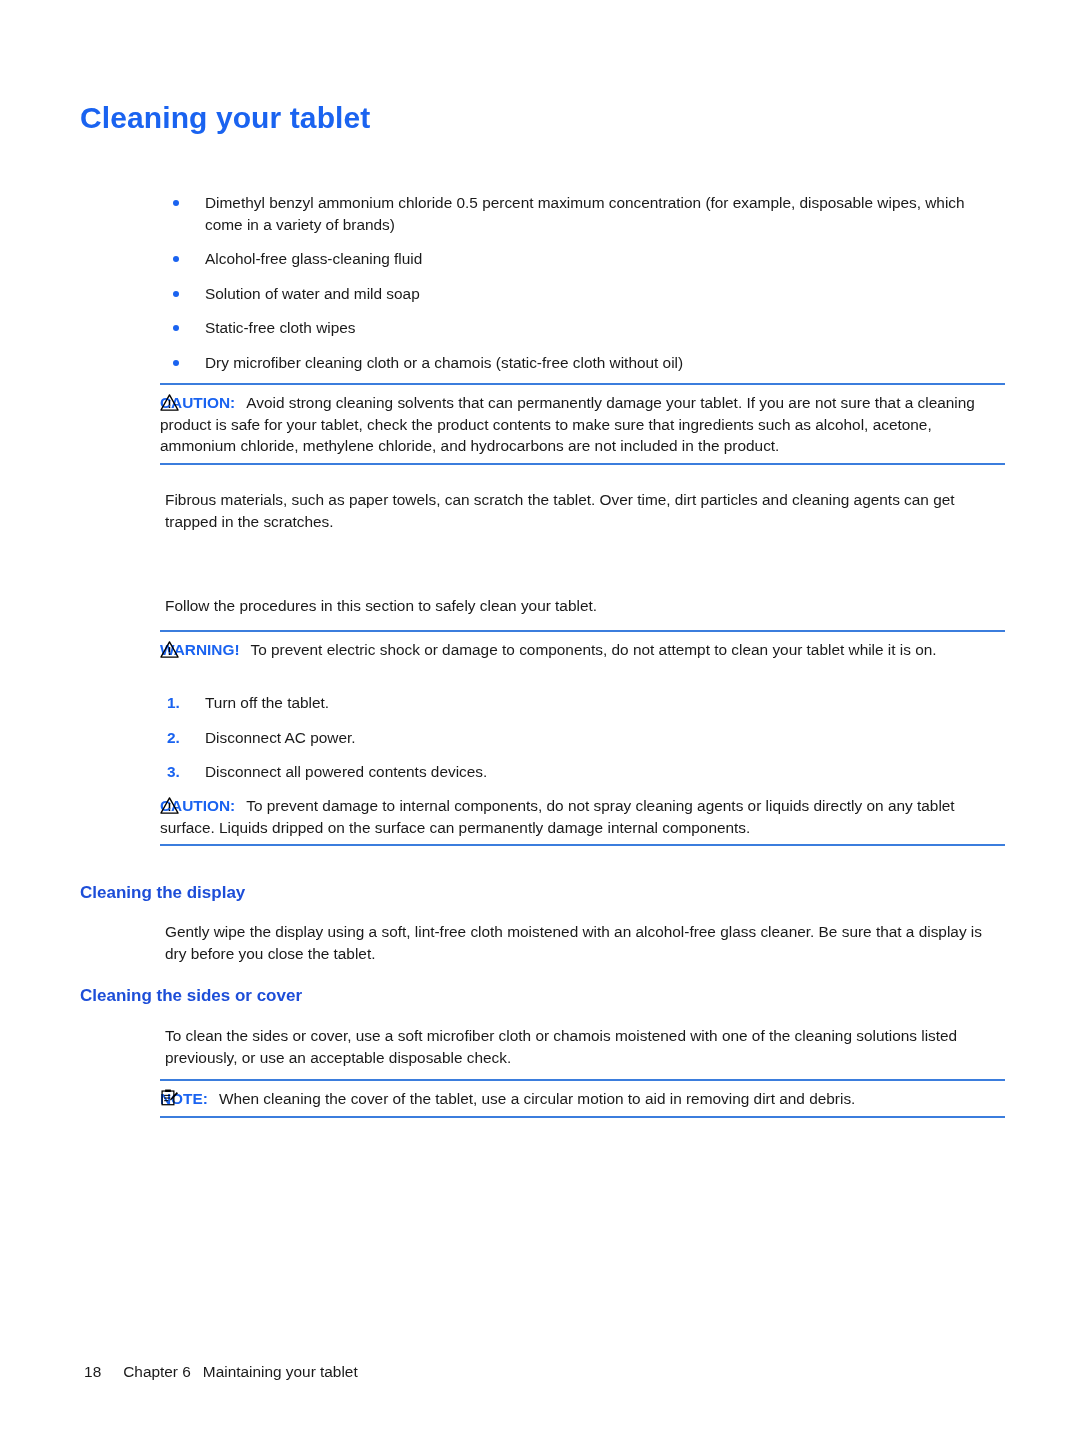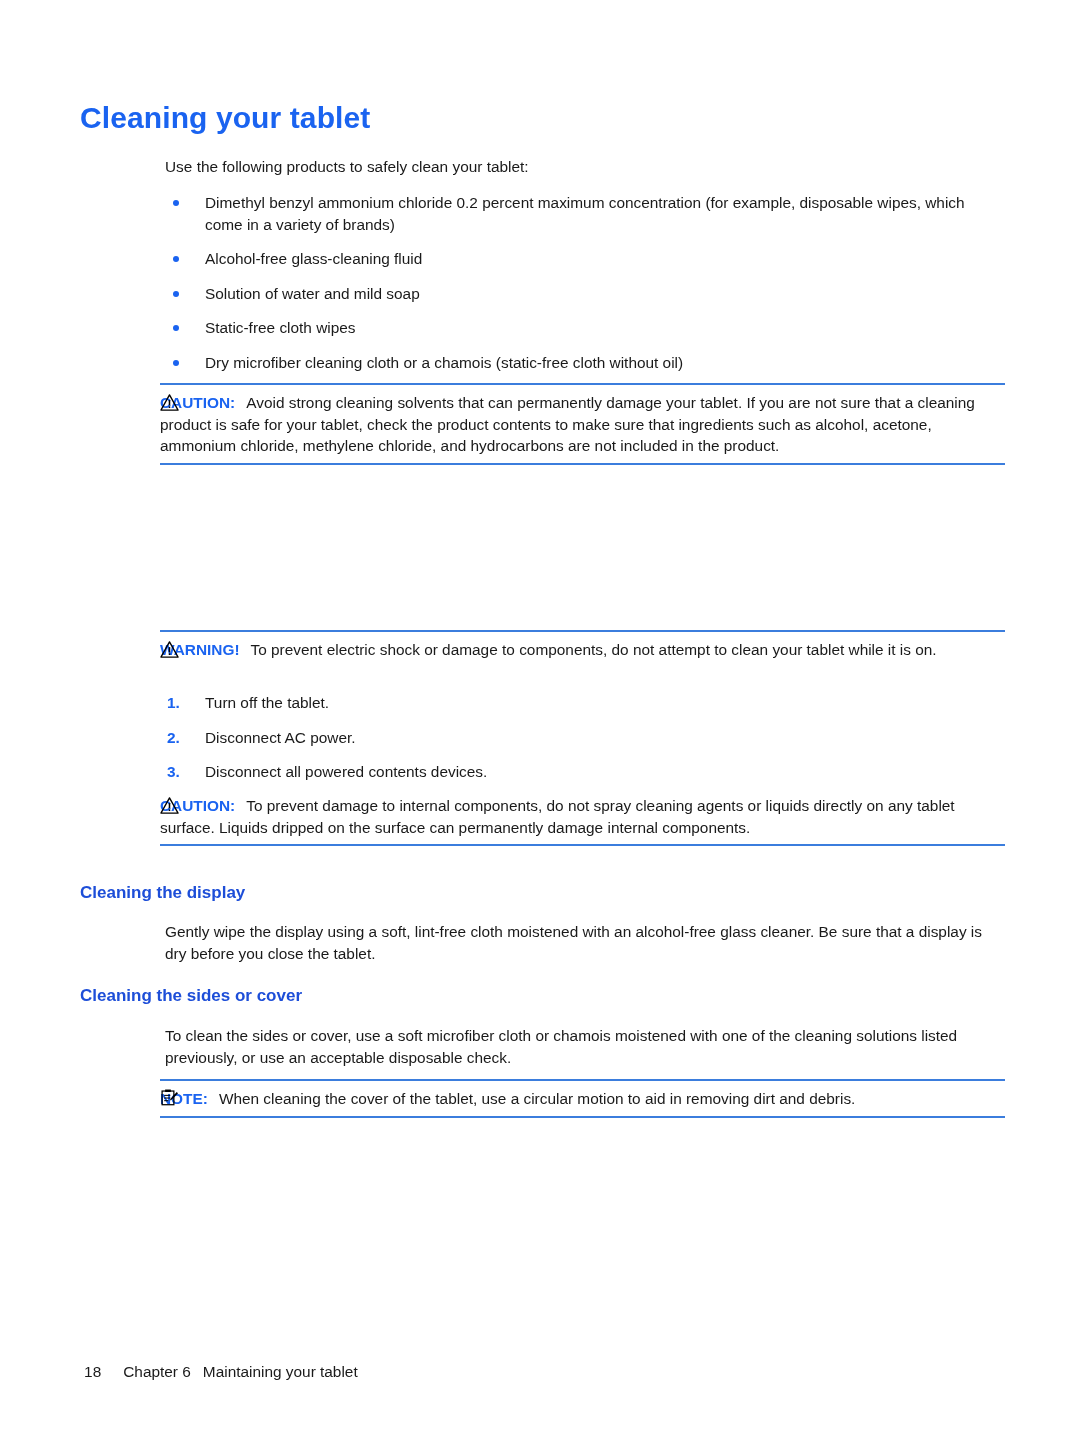--- a/index.html
+++ b/index.html
@@ -161,26 +161,25 @@
   .footer .sep1 { display: inline-block; width: 22px; }
   .footer .sep2 { display: inline-block; width: 12px; }
 </style>
 </head>
 <body>
 
 <div class="page">
 
   <div class="h1">Cleaning your tablet</div>
 
-  <div class="body-text" style="top:156px;">Use the following products to safely clean your tablet:</div>
 
   <div class="bullet-list" style="top:192px;">
     <div class="bullet-item">
       <span class="bullet-dot"></span>
-      <span>Dimethyl benzyl ammonium chloride 0.2 percent maximum concentration (for example, disposable wipes, which come in a variety of brands)</span>
+      <span>Dimethyl benzyl ammonium chloride 0.5 percent maximum concentration (for example, disposable wipes, which come in a variety of brands)</span>
     </div>
     <div class="bullet-item">
       <span class="bullet-dot"></span>
       <span>Alcohol-free glass-cleaning fluid</span>
     </div>
     <div class="bullet-item">
       <span class="bullet-dot"></span>
       <span>Solution of water and mild soap</span>
     </div>
     <div class="bullet-item">
@@ -201,22 +200,24 @@
           <polygon points="10,2 19,18 1,18" fill="none" stroke="#000000" stroke-width="1.4" stroke-linejoin="round"></polygon>
           <rect x="9.2" y="7.5" width="1.6" height="5.4" fill="#000000"></rect>
           <rect x="9.2" y="14.1" width="1.6" height="1.7" fill="#000000"></rect>
         </svg>
       </span>
       <span class="admon-label">CAUTION:</span><span class="admon-gap"></span><span>Avoid strong cleaning solvents that can permanently damage your tablet. If you are not sure that a cleaning product is safe for your tablet, check the product contents to make sure that ingredients such as alcohol, acetone, ammonium chloride, methylene chloride, and hydrocarbons are not included in the product.</span>
     </div>
     <div class="rule bottom"></div>
   </div>
 
-
-
+  <div class="body-text" style="top:489px;">Fibrous materials, such as paper towels, can scratch the tablet. Over time, dirt particles and cleaning agents can get trapped in the scratches.</div>
+
+
+  <div class="body-text" style="top:595px;">Follow the procedures in this section to safely clean your tablet.</div>
 
   <div class="admon" style="top:630px;">
     <div class="rule top"></div>
     <div class="admon-body" style="padding:9px 0 6px 0;">
       <span class="admon-icon" style="top:10px;">
         <svg viewBox="0 0 20 20" width="19" height="19">
           <polygon points="10,2 19,18 1,18" fill="none" stroke="#000000" stroke-width="1.4" stroke-linejoin="round"></polygon>
           <rect x="9.2" y="7.5" width="1.6" height="5.4" fill="#000000"></rect>
           <rect x="9.2" y="14.1" width="1.6" height="1.7" fill="#000000"></rect>
         </svg>

